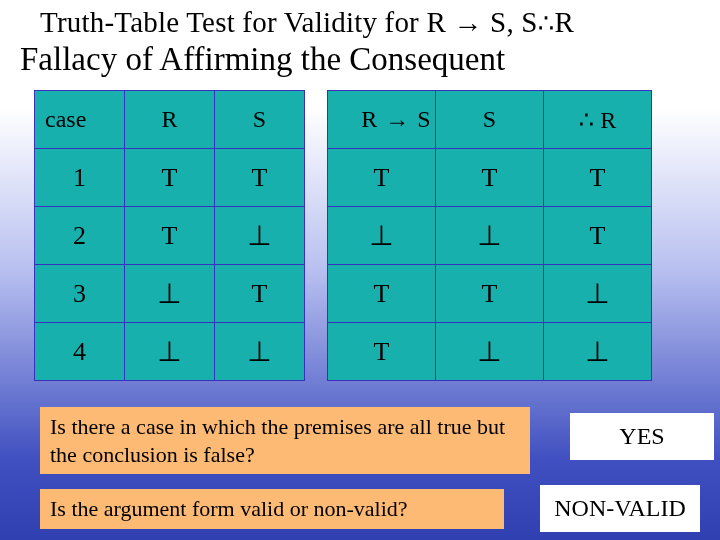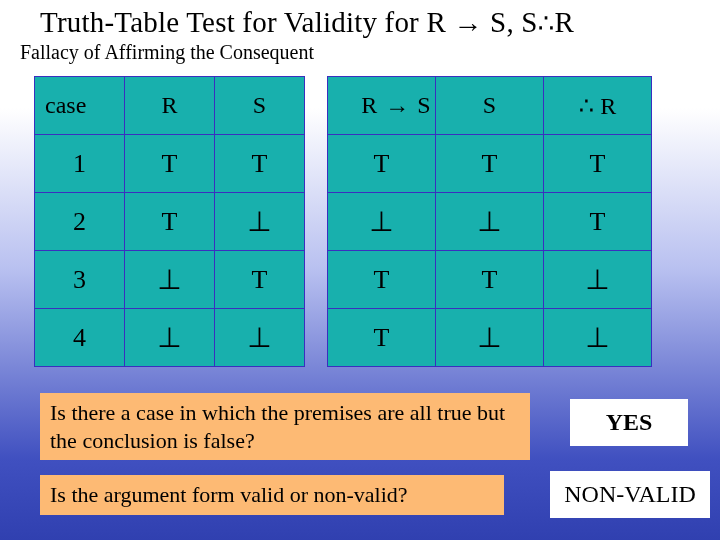--- a/index.html
+++ b/index.html
@@ -12,21 +12,21 @@
     color: #000;
     overflow: hidden;
     position: relative;
   }
   .title {
     font-size: 29px;
     padding: 6px 0 0 40px;
     letter-spacing: 0.2px;
   }
   .subtitle {
-    font-size: 20px;
+    font-size: 33px;
     padding: 2px 9px 8px 20px;
   }
   .tables {
     display: flex;
     gap: 22px;
     padding: 4px 24px 0 34px;
     align-items: flex-end;
   }
   table {
     border-collapse: collapse;
@@ -60,23 +60,23 @@
     line-height: 1.25;
   }
   .ansbox {
     position: absolute;
     background: #fff;
     font-size: 24px;
     text-align: center;
     padding: 10px 4px;
   }
   .q1 { left: 40px; top: 0px; width: 490px; }
-  .a1 { left: 570px; top: 6px; width: 118px; font-weight: bold; }
+  .a1 { left: 570px; top: 6px; width: 144px; }
   .q2 { left: 40px; top: 82px; width: 464px; }
-  .a2 { left: 540px; top: 78px; width: 160px; margin-left: 10px; }
+  .a2 { left: 540px; top: 78px; width: 160px; }
   .therefore { font-size: 26px; }
 </style>
 </head>
 <body>
 
 <div class="title">
   <span>Truth-Table Test for Validity for R</span>
   <span>→</span>
   <span>S,  S</span><span class="therefore">∴</span><span>R</span>
 </div>

